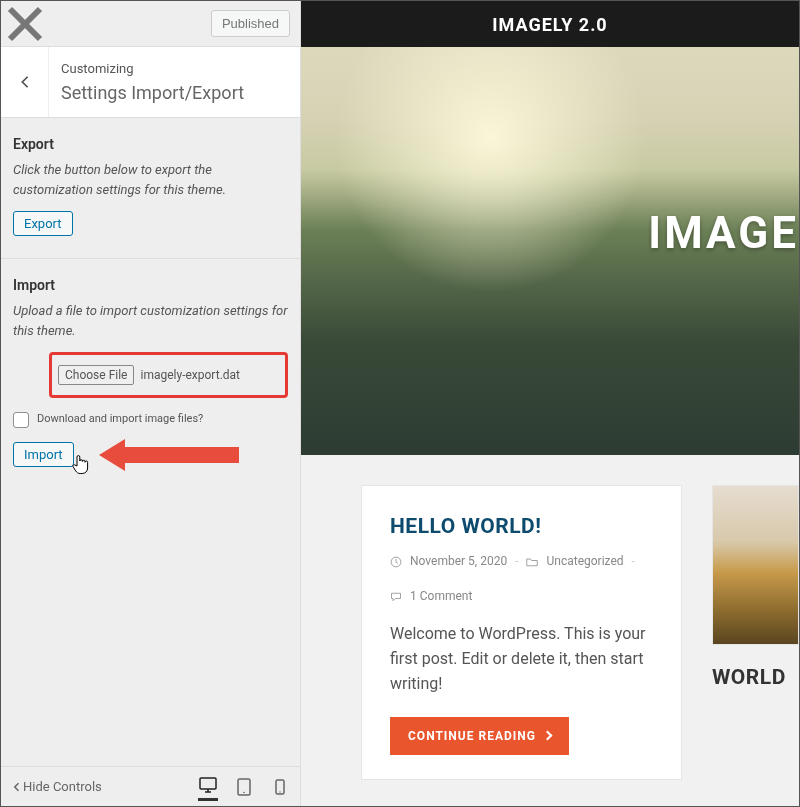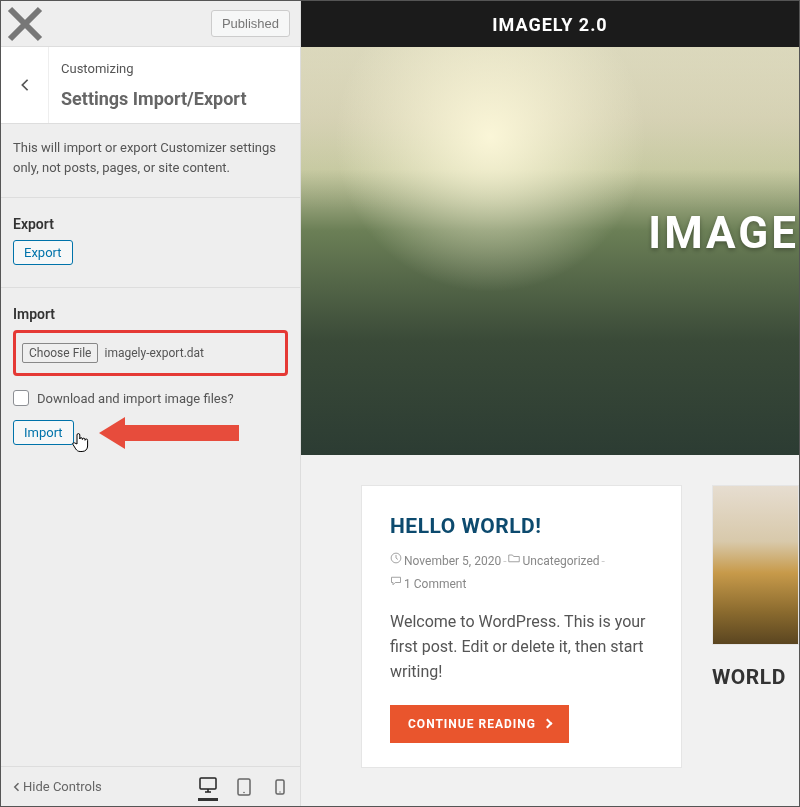--- a/index.html
+++ b/index.html
@@ -8,49 +8,49 @@
 .main-row { display: flex; flex: 1; overflow: hidden; }
 .sidebar { width: 300px; background: #eee; display: flex; flex-direction: column; border-right: 1px solid #ddd; }
 .topbar { height: 46px; background: #eee; display: flex; align-items: center; justify-content: space-between; border-bottom: 1px solid #ddd; }
 .close-x { width: 48px; height: 46px; display: flex; align-items: center; justify-content: center; color: #777; font-size: 18px; cursor: pointer; }
 .pub-btn { margin-right: 10px; background: #f6f7f7; border: 1px solid #ccc; border-radius: 3px; padding: 5px 10px; color: #777; font-size: 13px; cursor: default; }
 .header-row { display: flex; background: #fff; border-bottom: 1px solid #ddd; }
 .back-cell { width: 48px; display: flex; align-items: center; justify-content: center; border-right: 1px solid #eee; cursor: pointer; }
 .back-cell svg { width: 14px; height: 14px; stroke: #555; stroke-width: 2; fill: none; }
 .header-text { padding: 14px 12px; }
 .header-text .small { font-size: 13px; color: #555; }
-.header-text .big { font-size: 18px; color: #666; margin-top: 12px; font-weight: bold; }
+.header-text .big { font-size: 18px; color: #666; margin-top: 6px; }
 .scroll-pane { flex: 1; overflow-y: auto; }
 .desc { padding: 14px 12px 20px; color: #555; font-size: 13px; line-height: 1.5; border-bottom: 1px solid #ddd; }
 .sec { padding: 18px 12px 22px; border-bottom: 1px solid #ddd; }
 .sec h4 { font-size: 14px; color: #333; font-weight: 600; margin-bottom: 8px; }
 .sec .hint { font-style: italic; color: #555; font-size: 13px; line-height: 1.5; margin-bottom: 12px; }
 .btn-outline { display: inline-block; border: 1px solid #0073aa; color: #0073aa; background: #f6f7f7; padding: 4px 10px; border-radius: 3px; font-size: 13px; cursor: pointer; }
-.file-row { border: 3px solid #e53935; border-radius: 4px; padding: 10px 6px; margin-bottom: 14px; display: flex; align-items: center; gap: 6px; }
+.file-row { border: 3px solid #e53935; border-radius: 4px; padding: 10px 6px; margin-bottom: 14px; display: flex; align-items: center; gap: 6px; margin-left: 36px; }
 .choose-file { border: 1px solid #888; background: #efefef; padding: 2px 6px; font-size: 12px; border-radius: 2px; }
 .file-name { font-size: 12px; color: #555; }
-.chk-row { display: flex; align-items: center; gap: 8px; margin-bottom: 14px; color: #555; font-size: 13px; }
+.chk-row { display: flex; align-items: flex-start; gap: 8px; margin-bottom: 14px; color: #555; font-size: 11px; }
 .chk { width: 16px; height: 16px; border: 1px solid #8c8f94; border-radius: 3px; background: #fff; }
 .import-wrap { position: relative; }
 .cursor-hand { position: absolute; left: 58px; top: 10px; pointer-events: none; }
 .arrow-annot { position: absolute; left: 86px; top: -4px; pointer-events: none; }
 .footer { height: 40px; border-top: 1px solid #ddd; display: flex; align-items: center; justify-content: space-between; padding: 0 10px; background: #eee; }
 .hide-controls { display: flex; align-items: center; gap: 0; color: #666; font-size: 13px; cursor: pointer; }
 .device-icons { display: flex; gap: 16px; align-items: center; }
 .dev-btn { width: 20px; height: 28px; display: flex; align-items: center; justify-content: center; cursor: pointer; color: #666; }
 .dev-btn.active { border-bottom: 3px solid #333; color: #222; }
 .preview { flex: 1; position: relative; overflow: hidden; background: #f1f1f1; }
 .prev-top { height: 46px; background: #1b1b1b; display: flex; align-items: center; justify-content: center; color: #fff; font-weight: 700; letter-spacing: 1px; font-size: 18px; }
 .hero { height: 408px; position: relative; overflow: hidden; background: linear-gradient(180deg, #e8e3cf 0%, #d9d4b9 18%, #c7caa2 30%, #6b7f56 45%, #3a4a38 72%, #2c3c33 100%); }
 .hero::before { content: ""; position: absolute; inset: 0; background: radial-gradient(circle at 38% 22%, rgba(255,250,220,0.9), rgba(255,250,220,0) 35%), linear-gradient(180deg, rgba(200,200,160,0.4), transparent 40%); }
 .hero-title { position: absolute; right: 0; top: 160px; color: #fff; font-size: 44px; font-weight: 700; letter-spacing: 3px; text-shadow: 0 2px 4px rgba(0,0,0,0.3); }
 .content-area { padding: 30px 0 0 60px; display: flex; gap: 30px; }
 .card { background: #fff; border: 1px solid #e5e5e5; padding: 28px 28px 24px; width: 330px; }
 .card h2 { font-size: 21px; font-weight: 700; color: #0c4a6e; letter-spacing: 0.5px; margin-bottom: 14px; }
-.meta { color: #888; font-size: 12px; display: flex; flex-wrap: wrap; gap: 2px; margin-bottom: 16px; line-height: 1.6; }
+.meta { color: #888; font-size: 12px; display: flex; flex-wrap: wrap; align-items: center; gap: 8px; margin-bottom: 16px; line-height: 1.6; }
 .meta .sep { color: #ccc; }
 .card p.body { font-size: 16px; color: #555; line-height: 1.55; margin-bottom: 20px; }
 .continue-btn { display: inline-flex; align-items: center; gap: 8px; background: #e9552d; color: #fff; font-size: 12px; font-weight: 700; letter-spacing: 1px; padding: 12px 18px; cursor: pointer; }
 .chev-right { width: 7px; height: 7px; border-right: 2px solid #fff; border-top: 2px solid #fff; transform: rotate(45deg); }
 .side-card { width: 90px; overflow: hidden; }
 .side-img { height: 160px; background: linear-gradient(180deg, #e6ddd0 0%, #d8c9ab 35%, #c79a4a 55%, #8a6a2e 80%, #5a4520 100%); border: 1px solid #e5e5e5; margin-bottom: 20px; }
 .side-title { font-size: 21px; font-weight: 700; color: #333; letter-spacing: 0.5px; }
 .icon-sm { width: 12px; height: 12px; display: inline-block; }
 </style>
 </head>
@@ -72,27 +72,28 @@
         <svg viewBox="0 0 16 16">
               <path d="M11 2 L5 8 L11 14"></path>
             </svg>
       </div>
       <div class="header-text">
         <div class="small">Customizing</div>
         <div class="big">Settings Import/Export</div>
       </div>
     </div>
     <div class="scroll-pane">
-      <div class="desc">This will import or export Customizer settings only, not posts, pages, or site content.</div>
       <div class="sec">
         <h4>Export</h4>
+        <div class="hint">Click the button below to export the customization settings for this theme.</div>
         <span class="btn-outline">Export</span>
       </div>
       <div class="sec" style="border-bottom:none">
         <h4>Import</h4>
+        <div class="hint">Upload a file to import customization settings for this theme.</div>
         <div class="file-row">
           <span class="choose-file">Choose File</span>
           <span class="file-name">imagely-export.dat</span>
         </div>
         <div class="chk-row">
           <span class="chk"></span>
           <span>Download and import image files?</span>
         </div>
         <div class="import-wrap">
           <span class="btn-outline">Import</span>

